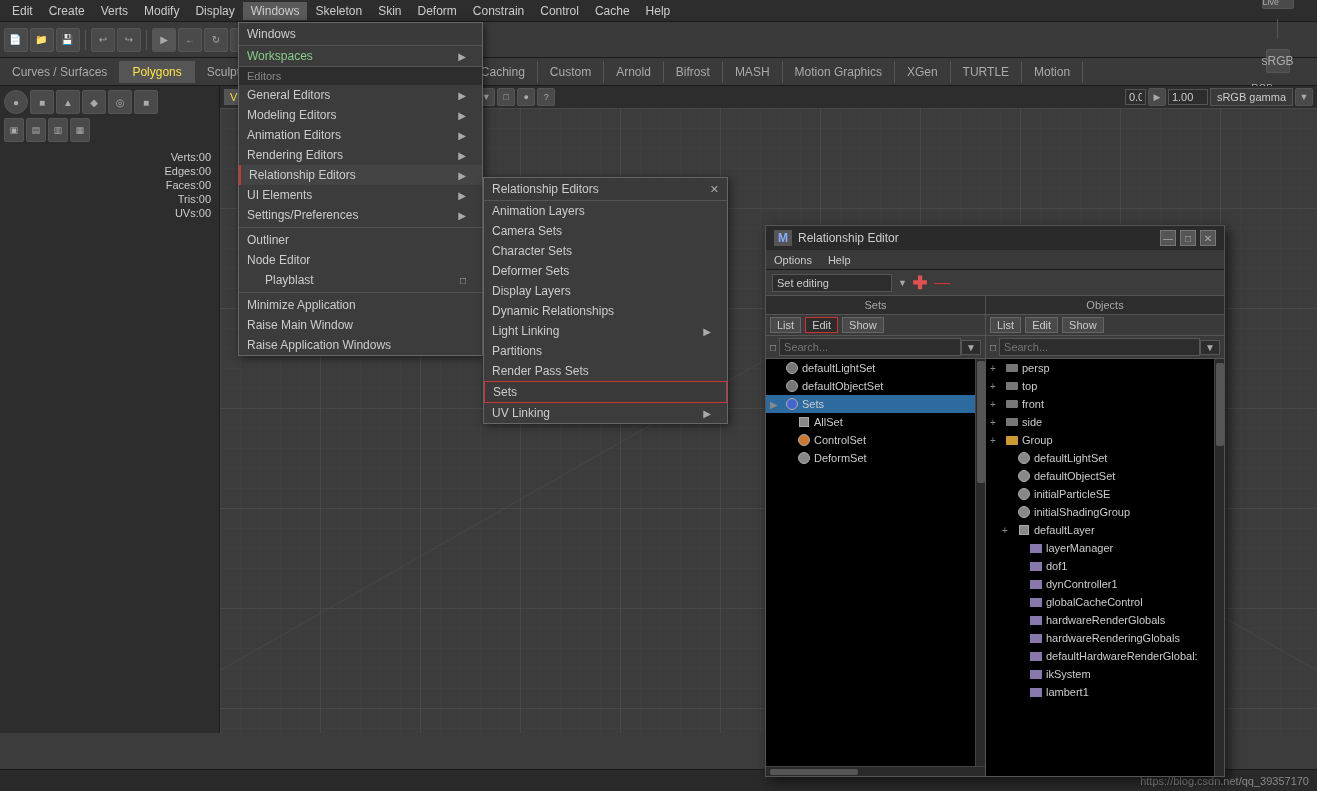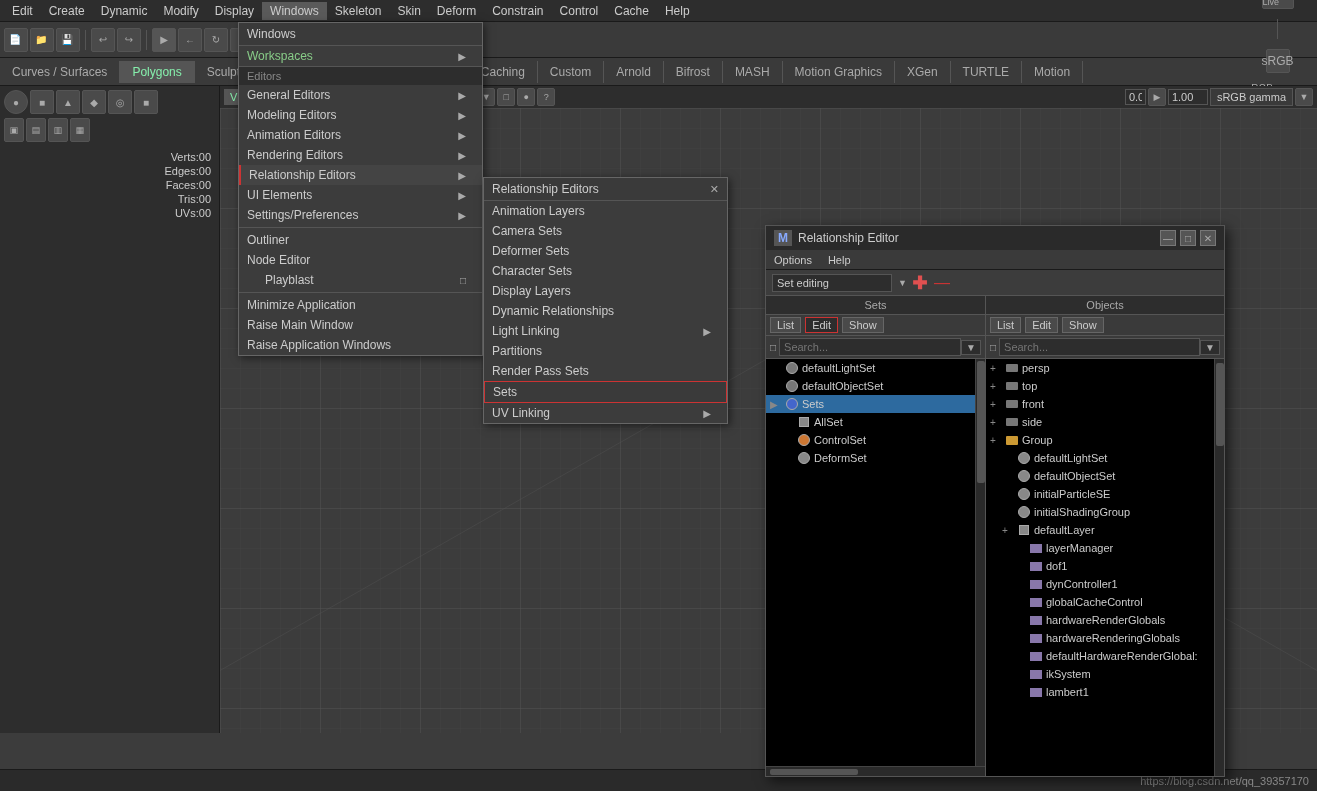--- a/index.html
+++ b/index.html
@@ -64,21 +64,21 @@
       align-items: center;
       border-bottom: 1px solid #1a1a1a;
     }
     .tab {
       padding: 4px 12px;
       color: #aaa;
       cursor: pointer;
       font-size: 12px;
       border-right: 1px solid #555;
     }
-    .tab.active { background: #555; color: #86efac; }
+    .tab.active { background: #555; color: #fde047; }
 
     
     .main-layout {
       display: flex;
       height: calc(791px - 22px - 36px - 28px - 22px);
       position: relative;
     }
 
     
     .left-sidebar {
@@ -352,21 +352,21 @@
     .indent-2 { padding-left: 28px; }
 
     .menu-checkbox { width: 14px; text-align: center; margin-right: 4px; font-size: 10px; color: #aaa; }
   </style>
 </head>
 <body>
 
 <div class="menubar">
   <span class="menubar-item">Edit</span>
   <span class="menubar-item">Create</span>
-  <span class="menubar-item">Dynamic</span>
+  <span class="menubar-item">Verts</span>
   <span class="menubar-item">Modify</span>
   <span class="menubar-item">Display</span>
   <span class="menubar-item active" style="background:#5a5a5a;">Windows</span>
   <span class="menubar-item">Skeleton</span>
   <span class="menubar-item">Skin</span>
   <span class="menubar-item">Deform</span>
   <span class="menubar-item">Constrain</span>
   <span class="menubar-item">Control</span>
   <span class="menubar-item">Cache</span>
   <span class="menubar-item">Help</span>
@@ -586,24 +586,24 @@
     <span>Relationship Editors</span>
     <span style="cursor:pointer; color:#aaa; font-size:11px;">✕</span>
   </div>
   <div class="menu-item">
     <span>Animation Layers</span>
   </div>
   <div class="menu-item">
     <span>Camera Sets</span>
   </div>
   <div class="menu-item">
+    <span>Character Sets</span>
+  </div>
+  <div class="menu-item">
     <span>Deformer Sets</span>
-  </div>
-  <div class="menu-item">
-    <span>Character Sets</span>
   </div>
   <div class="menu-item">
     <span>Display Layers</span>
   </div>
   <div class="menu-item">
     <span>Dynamic Relationships</span>
   </div>
   <div class="menu-item">
     <span>Light Linking</span>
     <span class="arrow">▶</span>

